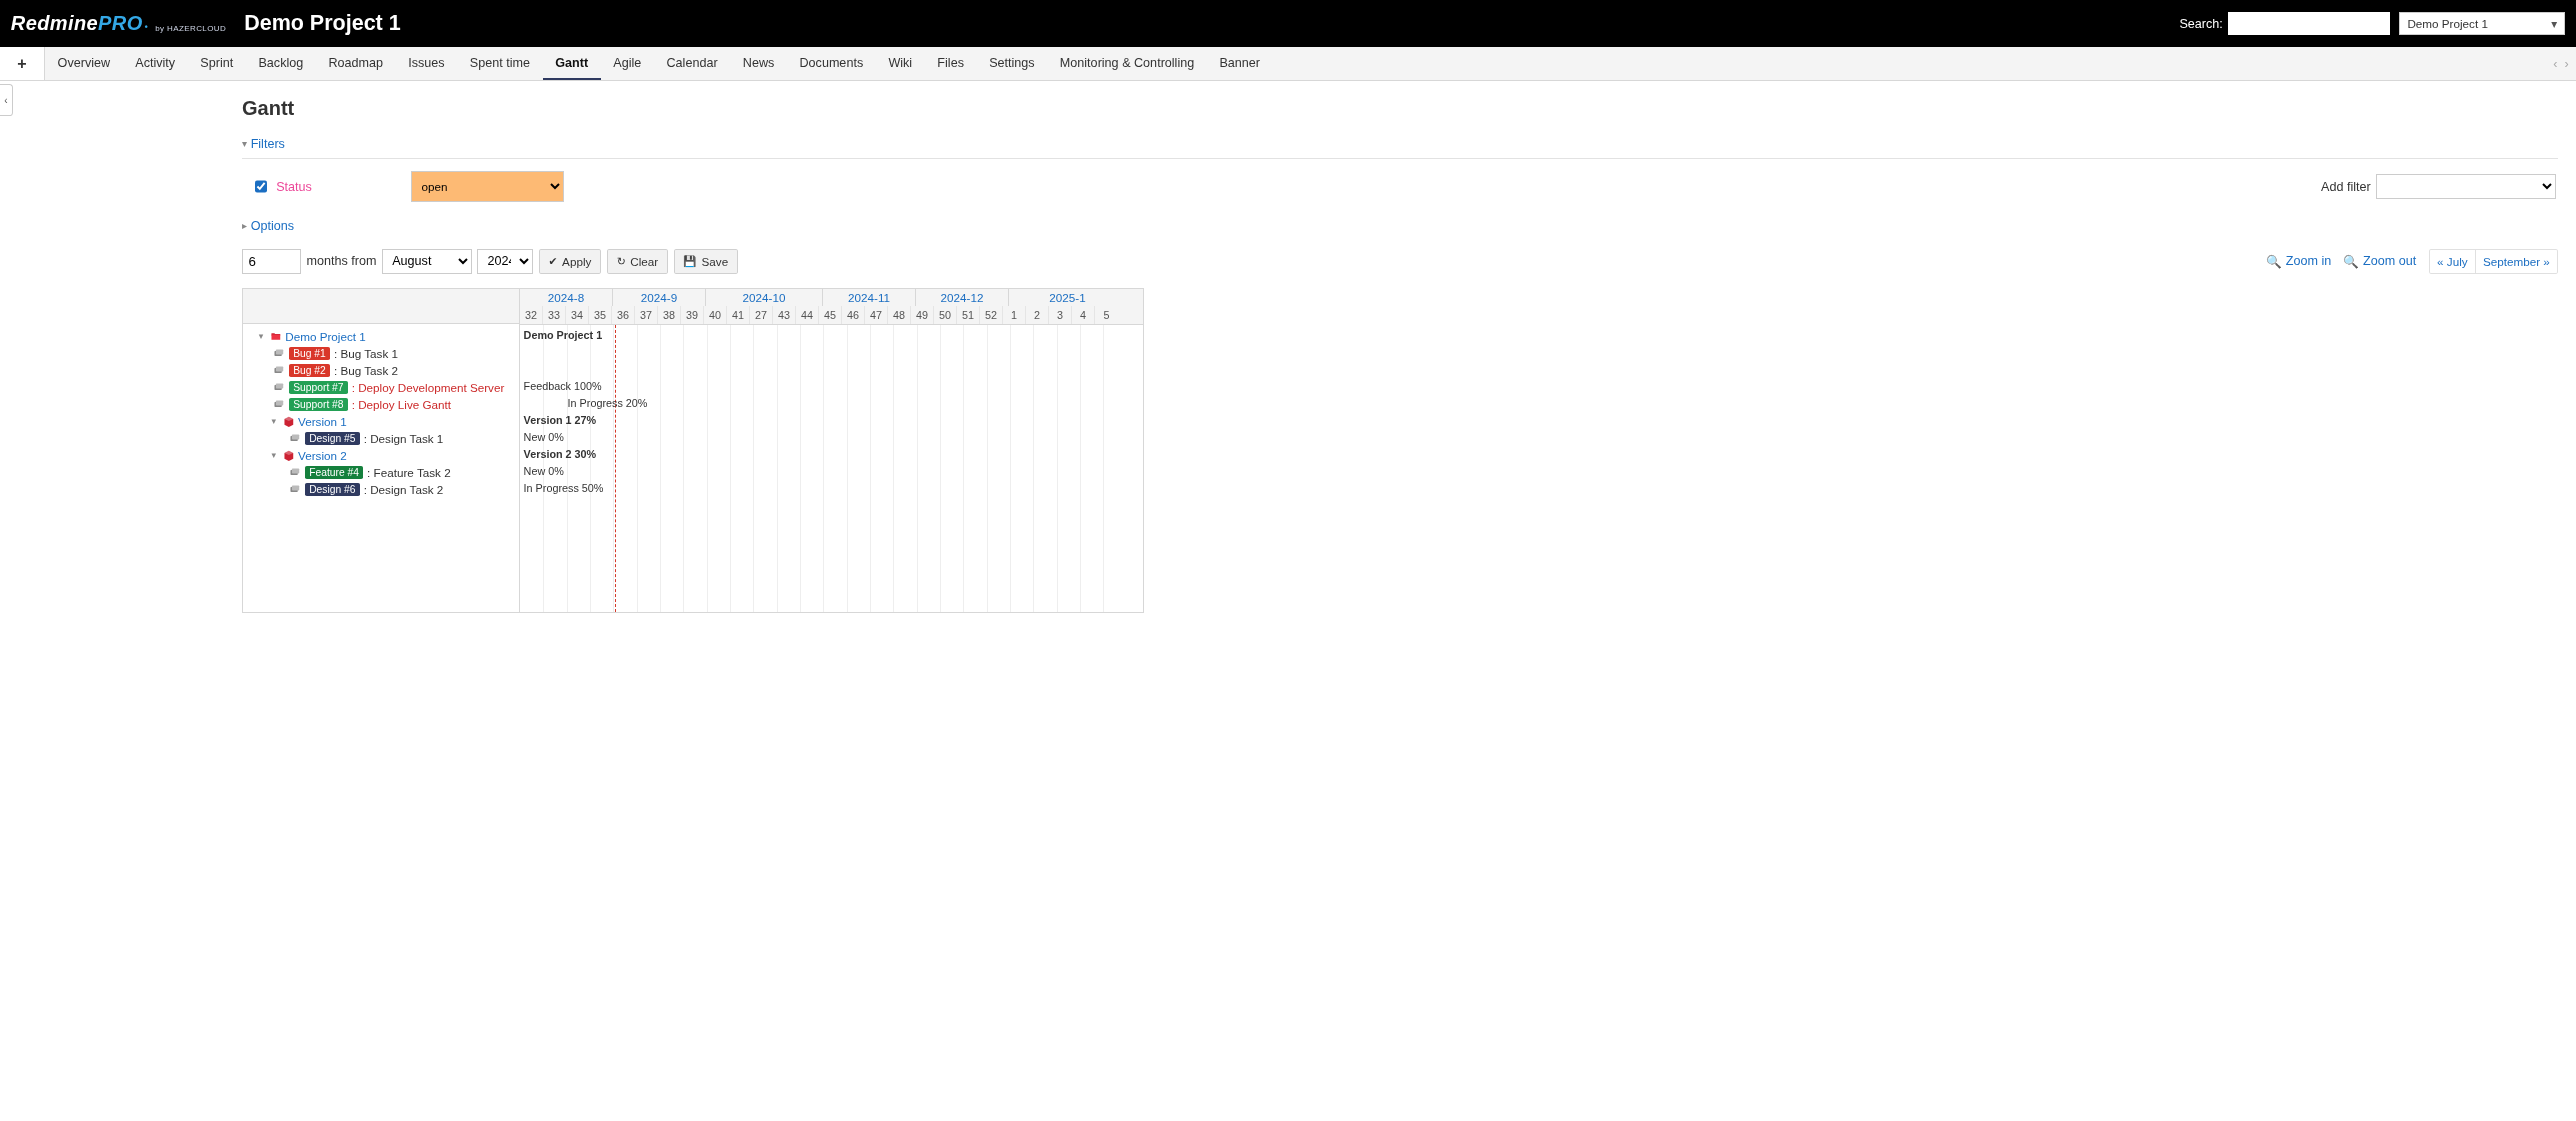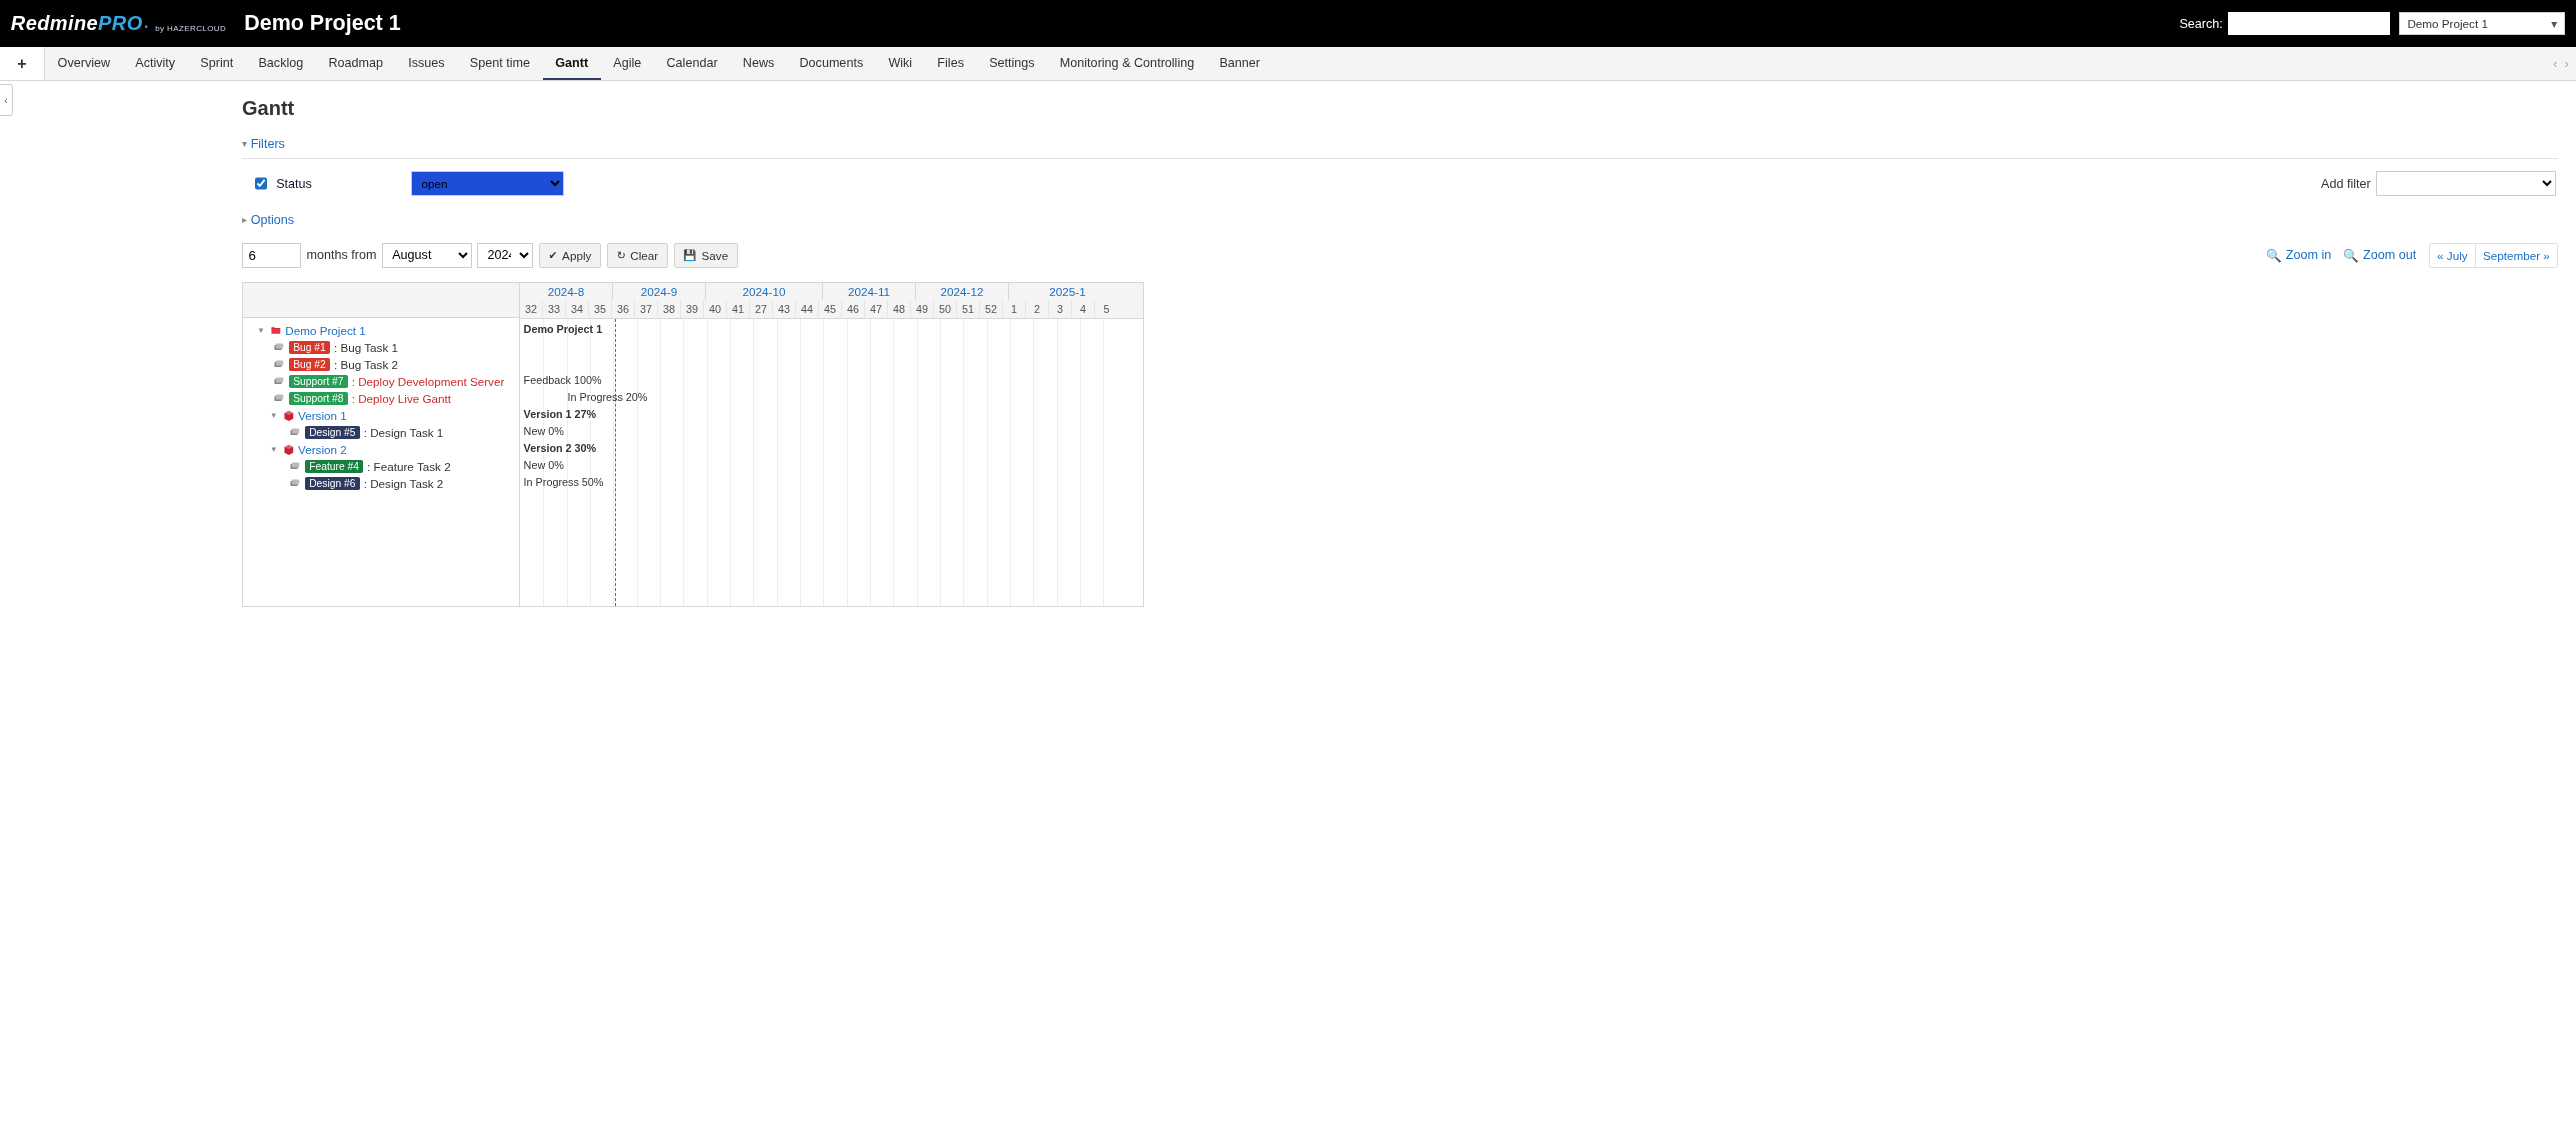--- a/index.html
+++ b/index.html
@@ -34,22 +34,22 @@
   .main { padding: 16px 0 0 242px; }
   .content-inner { padding-right: 18px; }
   h2.page-title { font-size: 20px; font-weight: 600; color: #333; margin-bottom: 16px; }
 
   
   .fieldset-toggle { color: #1b6ec2; font-size: 12.6px; cursor: pointer; display: inline-flex; align-items: center; gap: 3.6px; margin-bottom: 7.2px; }
   .fieldset-toggle .tri { font-size: 10px; color: #888; }
   .fieldset-line { border-bottom: 0.9px solid #e2e2e2; margin-bottom: 12.6px; }
   .filter-row { display: flex; align-items: center; margin: 9px 0 16px 12.6px; gap: 9px; }
   .filter-check { width: 12.6px; height: 12.6px; accent-color: #1b6ec2; }
-  .filter-label { font-size: 12.6px; color: #0f172a; min-width: 126px; }
-  .filter-select { width: 153px; height: 25px; border: 0.9px solid #ccc; background: #1d4ed8; padding: 1.8px 5.4px; font-size: 11.7px; }
+  .filter-label { font-size: 12.6px; color: #ec4899; min-width: 126px; }
+  .filter-select { width: 153px; height: 31px; border: 0.9px solid #ccc; background: #fdba74; padding: 1.8px 5.4px; font-size: 11.7px; }
   .add-filter-wrap { margin-left: auto; display: flex; align-items: center; gap: 5.4px; margin-right: 1.8px; }
   .add-filter-label { font-size: 12.6px; }
   .add-filter-select { width: 180px; height: 25px; border: 0.9px solid #ccc; background: #fff; }
 
   
   .options-toggle { color: #1b6ec2; font-size: 12.6px; cursor: pointer; display: inline-flex; align-items: center; gap: 3.6px; margin-bottom: 16px; }
   .options-toggle .tri { font-size: 10px; color: #888; }
 
   
   .toolbar-row { display: flex; align-items: center; gap: 5.4px; margin-bottom: 14.4px; flex-wrap: wrap; }

